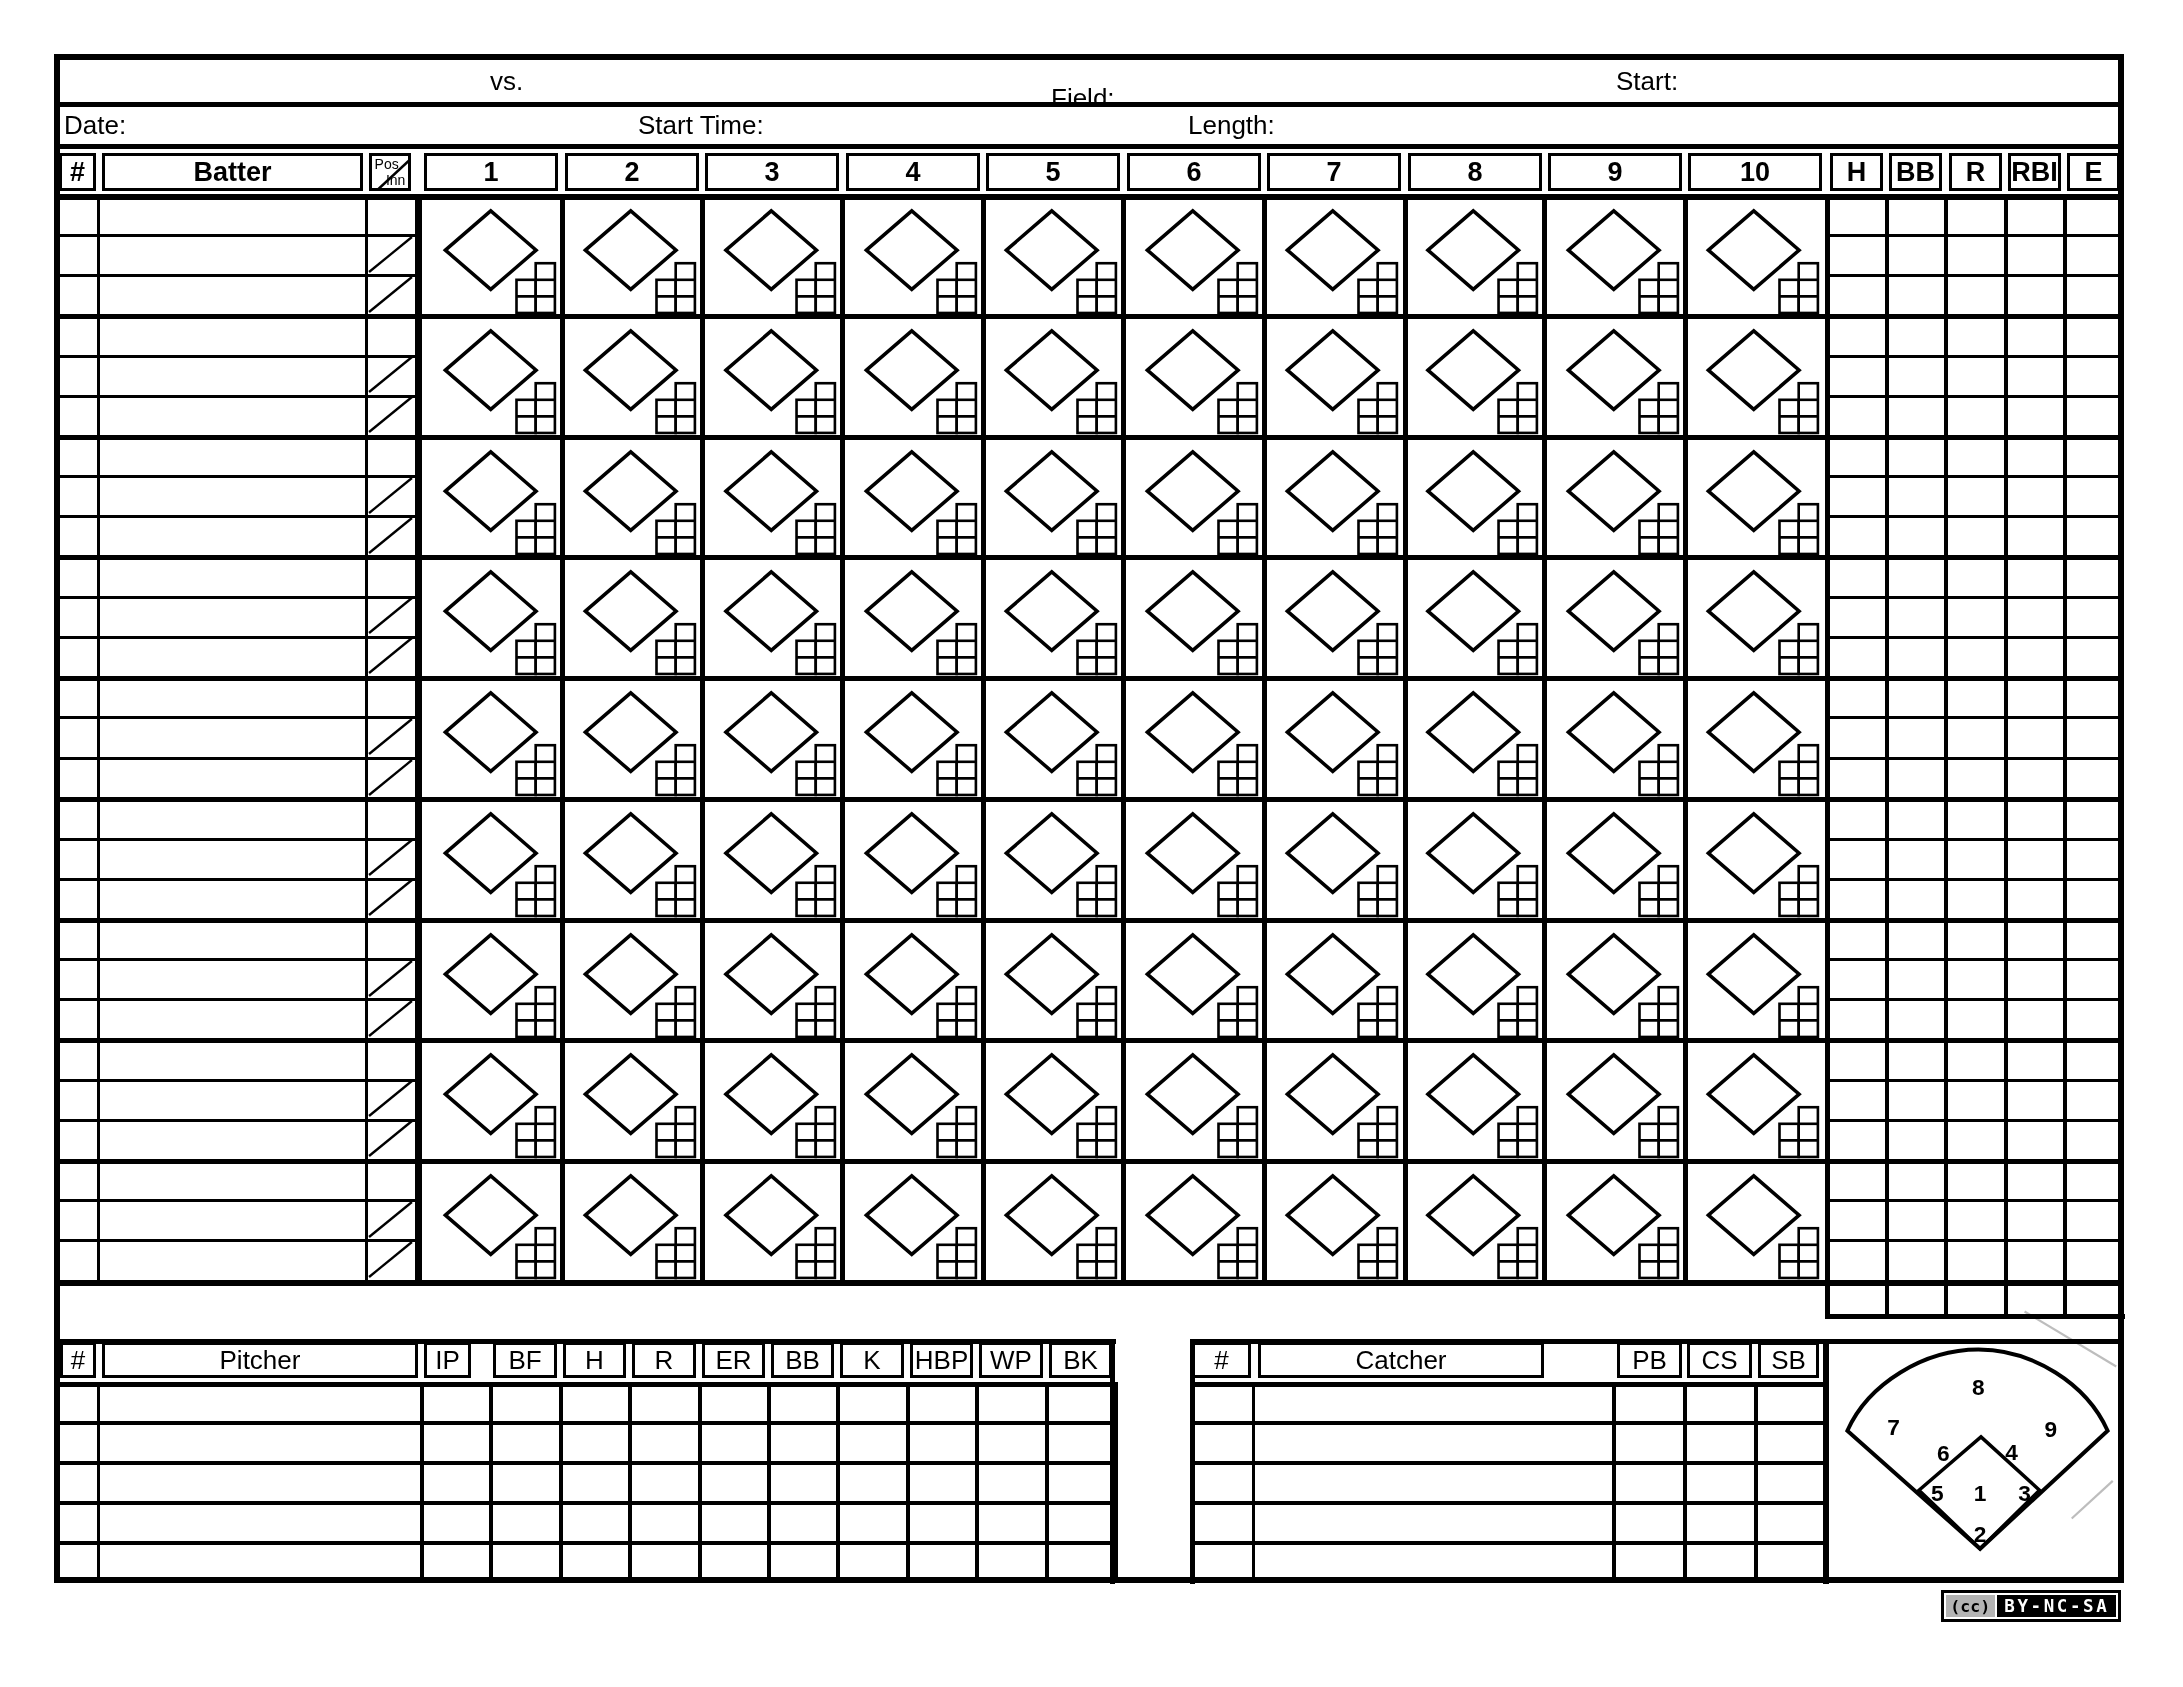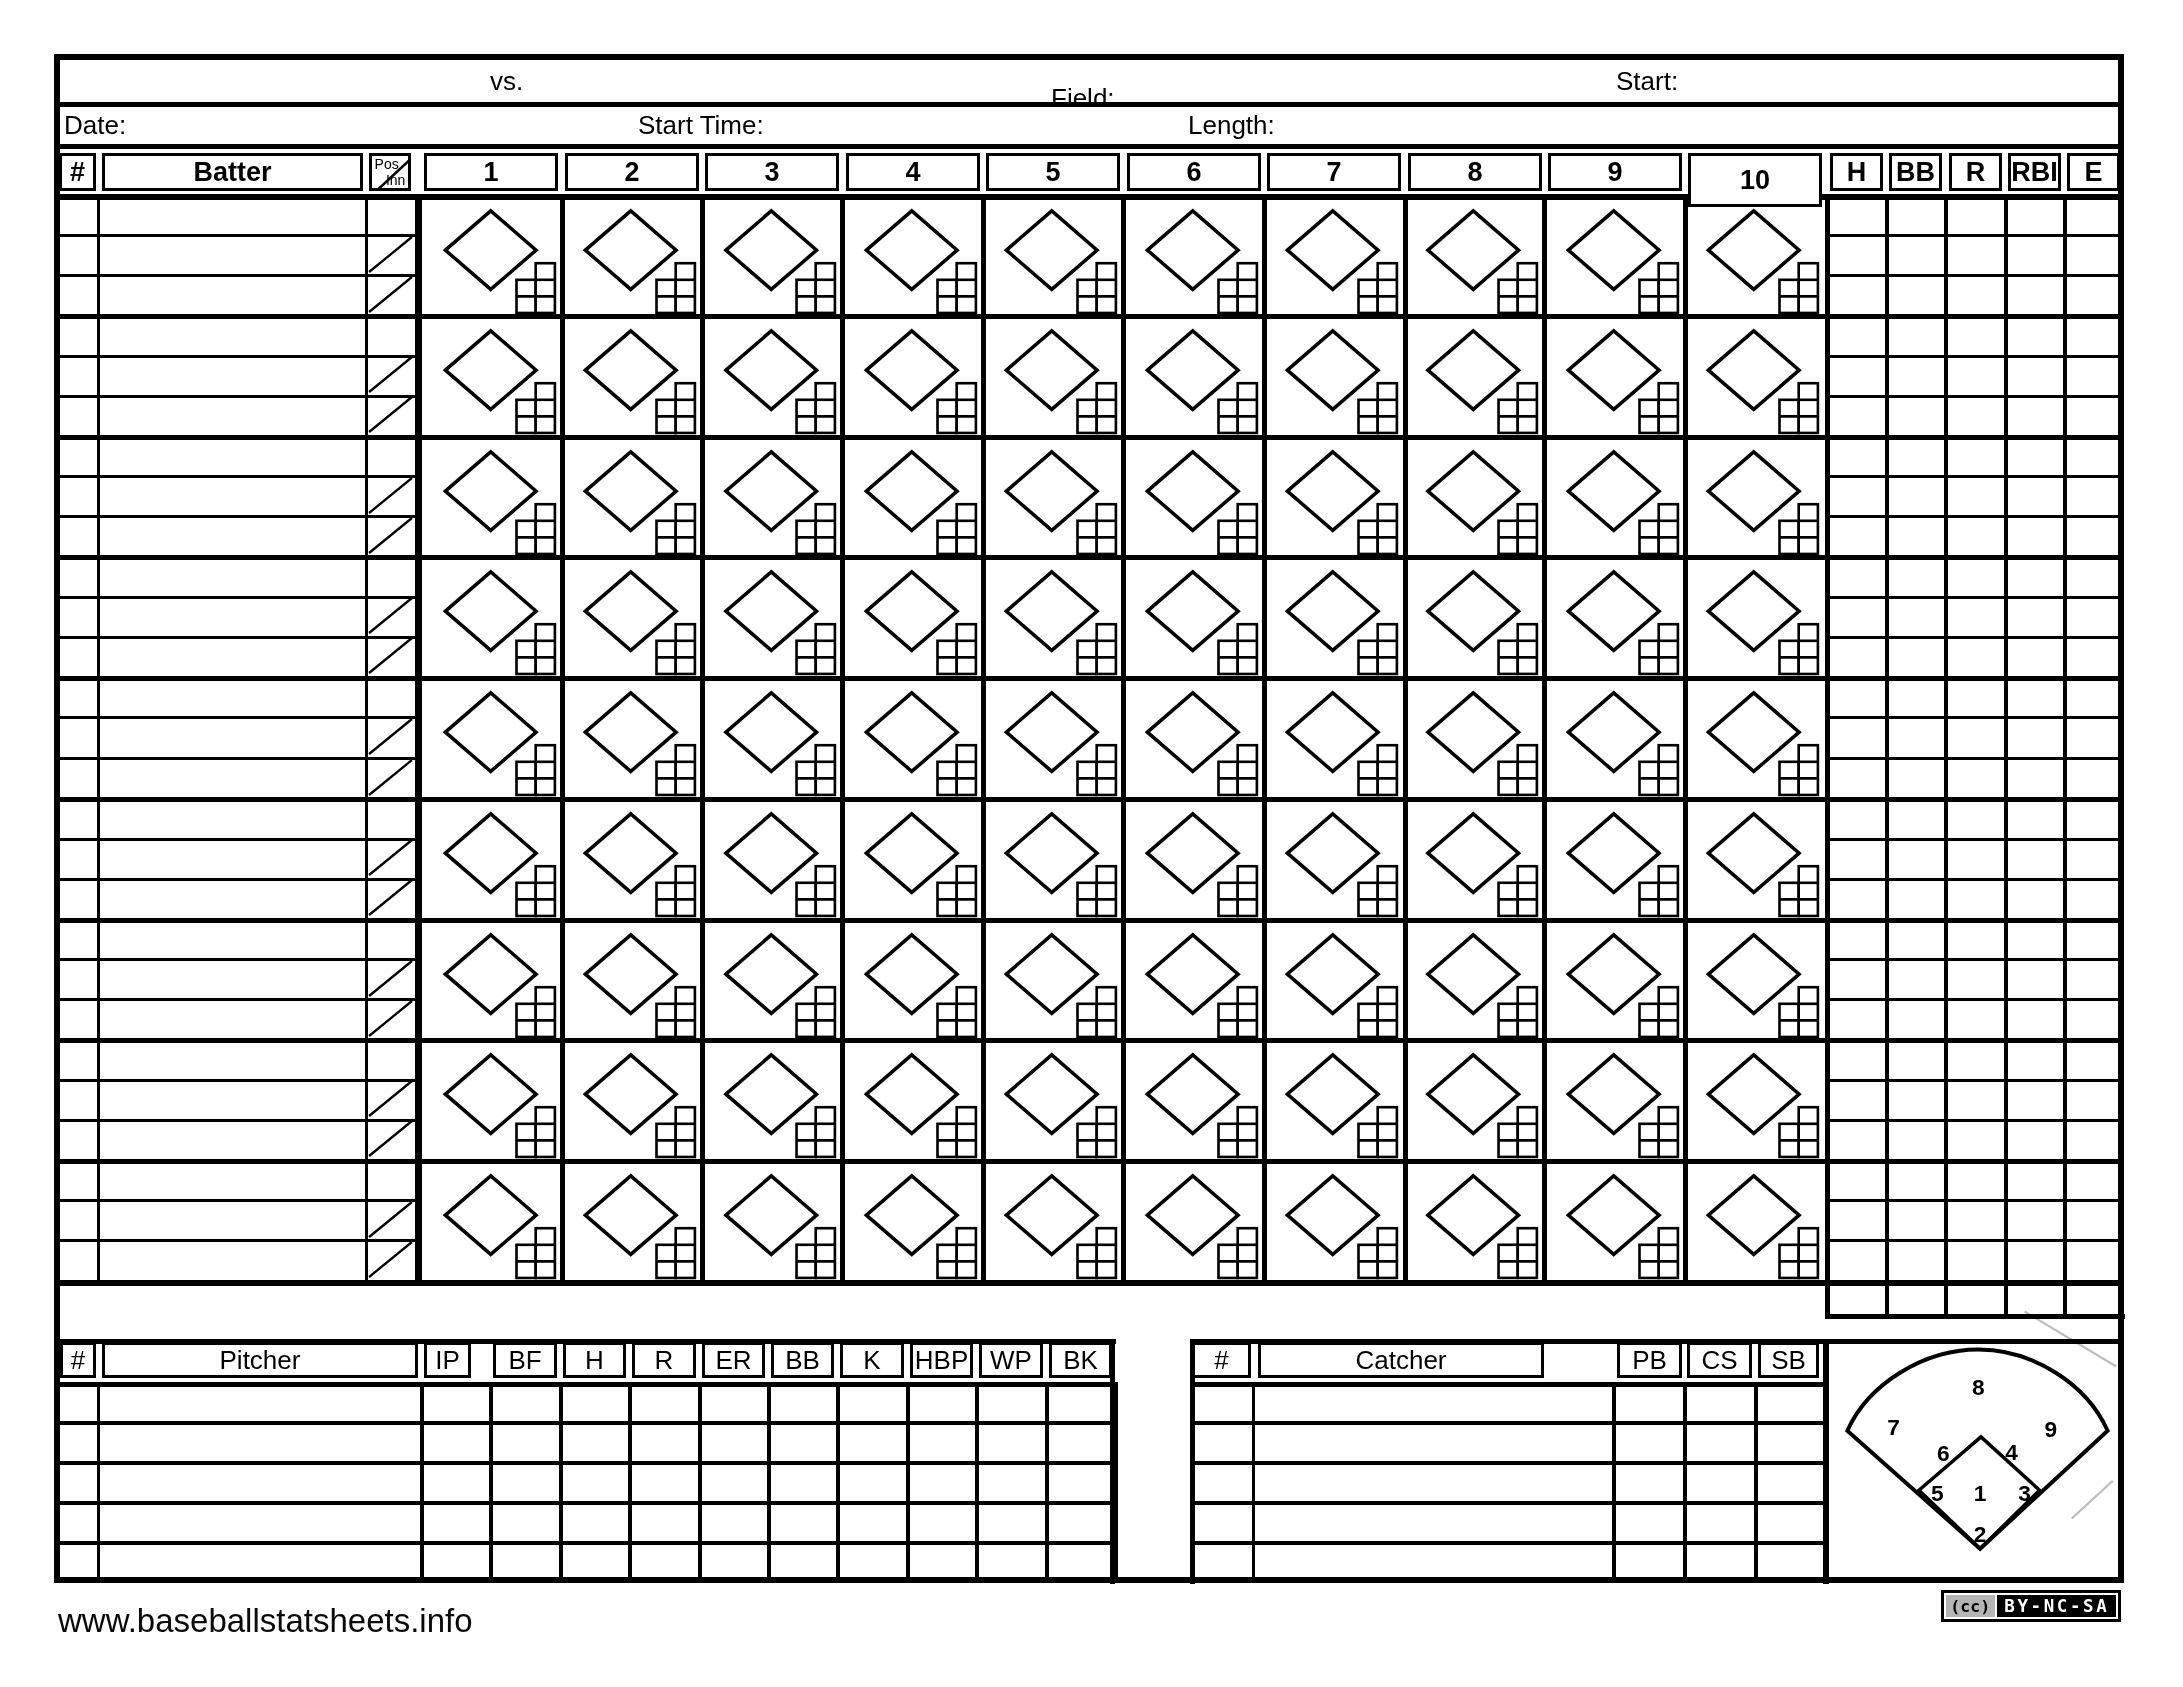--- a/index.html
+++ b/index.html
@@ -31,21 +31,20 @@
 
 <div id="sheet">
 
   <div class="lbl row1" style="left:454px;width:105px;text-align:center;">vs.</div>
   <div class="lbl row1" style="left:1051px;margin-top:17px;">Field:</div>
   <div class="lbl row1" style="left:1616px;">Start:</div>
   <div class="lbl row2" style="left:64px;">Date:</div>
   <div class="lbl row2" style="left:638px;">Start Time:</div>
   <div class="lbl row2" style="left:1188px;">Length:</div>
 
-  <div class="footer-url">www.baseballstatsheets.info</div>
 
   <div id="cc-badge">
     <div class="cc-left">(cc)</div>
     <div class="cc-right">BY-NC-SA</div>
   </div>
 <svg width="2184" height="1687" viewBox="0 0 2500 1932" style="position: absolute; left: 0px; top: 0px; overflow: visible;">
       <line x1="2318" y1="1502" x2="2423" y2="1565" stroke="#bdbdbd" stroke-width="2.5"></line>
       <line x1="2372" y1="1739" x2="2419" y2="1696" stroke="#bdbdbd" stroke-width="2.5"></line>
     </svg>
     <div class="abs" style="left: 54px; top: 54px; width: 2070px; height: 1529px; border: 6.1px solid rgb(0, 0, 0); box-sizing: border-box;"></div>
@@ -63,21 +62,21 @@
     </div>
     <div class="hbox bold" style="left: 424px; top: 153px; width: 134px; height: 38px;">1</div>
     <div class="hbox bold" style="left: 565px; top: 153px; width: 134px; height: 38px;">2</div>
     <div class="hbox bold" style="left: 705px; top: 153px; width: 134px; height: 38px;">3</div>
     <div class="hbox bold" style="left: 846px; top: 153px; width: 134px; height: 38px;">4</div>
     <div class="hbox bold" style="left: 986px; top: 153px; width: 134px; height: 38px;">5</div>
     <div class="hbox bold" style="left: 1127px; top: 153px; width: 134px; height: 38px;">6</div>
     <div class="hbox bold" style="left: 1267px; top: 153px; width: 134px; height: 38px;">7</div>
     <div class="hbox bold" style="left: 1408px; top: 153px; width: 134px; height: 38px;">8</div>
     <div class="hbox bold" style="left: 1548px; top: 153px; width: 134px; height: 38px;">9</div>
-    <div class="hbox bold" style="left: 1688px; top: 153px; width: 134px; height: 54px;">10</div>
+    <div class="hbox bold" style="left: 1688px; top: 153px; width: 134px; height: 38px;">10</div>
     <div class="hbox bold" style="left: 1830px; top: 153px; width: 53px; height: 38px;">H</div>
     <div class="hbox bold" style="left: 1889px; top: 153px; width: 53px; height: 38px;">BB</div>
     <div class="hbox bold" style="left: 1949px; top: 153px; width: 53px; height: 38px;">R</div>
     <div class="hbox bold" style="left: 2008px; top: 153px; width: 53px; height: 38px;">RBI</div>
     <div class="hbox bold" style="left: 2067px; top: 153px; width: 53px; height: 38px;">E</div>
     <div class="abs" style="left: 54px; top: 314px; width: 2070px; height: 5.2px; background: rgb(0, 0, 0);"></div>
     <div class="abs" style="left: 54px; top: 435px; width: 2070px; height: 5.2px; background: rgb(0, 0, 0);"></div>
     <div class="abs" style="left: 54px; top: 555px; width: 2070px; height: 5.2px; background: rgb(0, 0, 0);"></div>
     <div class="abs" style="left: 54px; top: 676px; width: 2070px; height: 5.2px; background: rgb(0, 0, 0);"></div>
     <div class="abs" style="left: 54px; top: 797px; width: 2070px; height: 5.2px; background: rgb(0, 0, 0);"></div>

